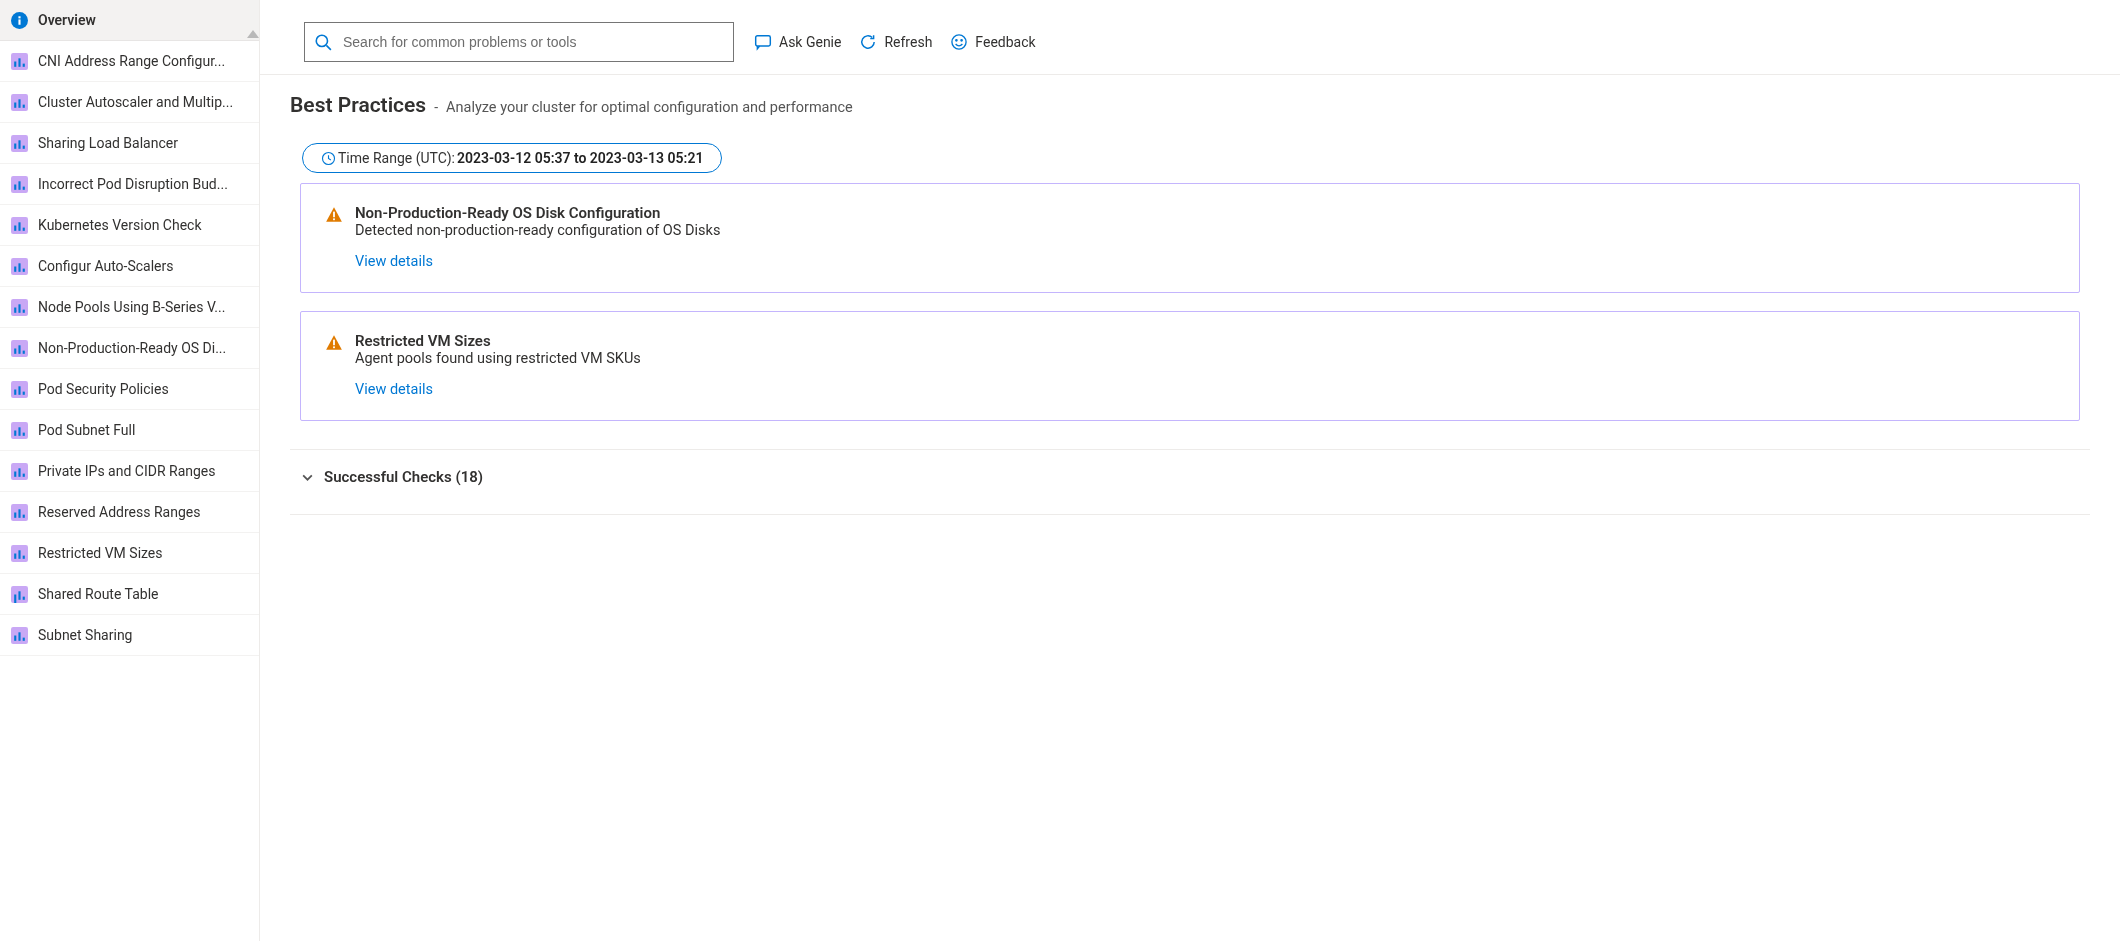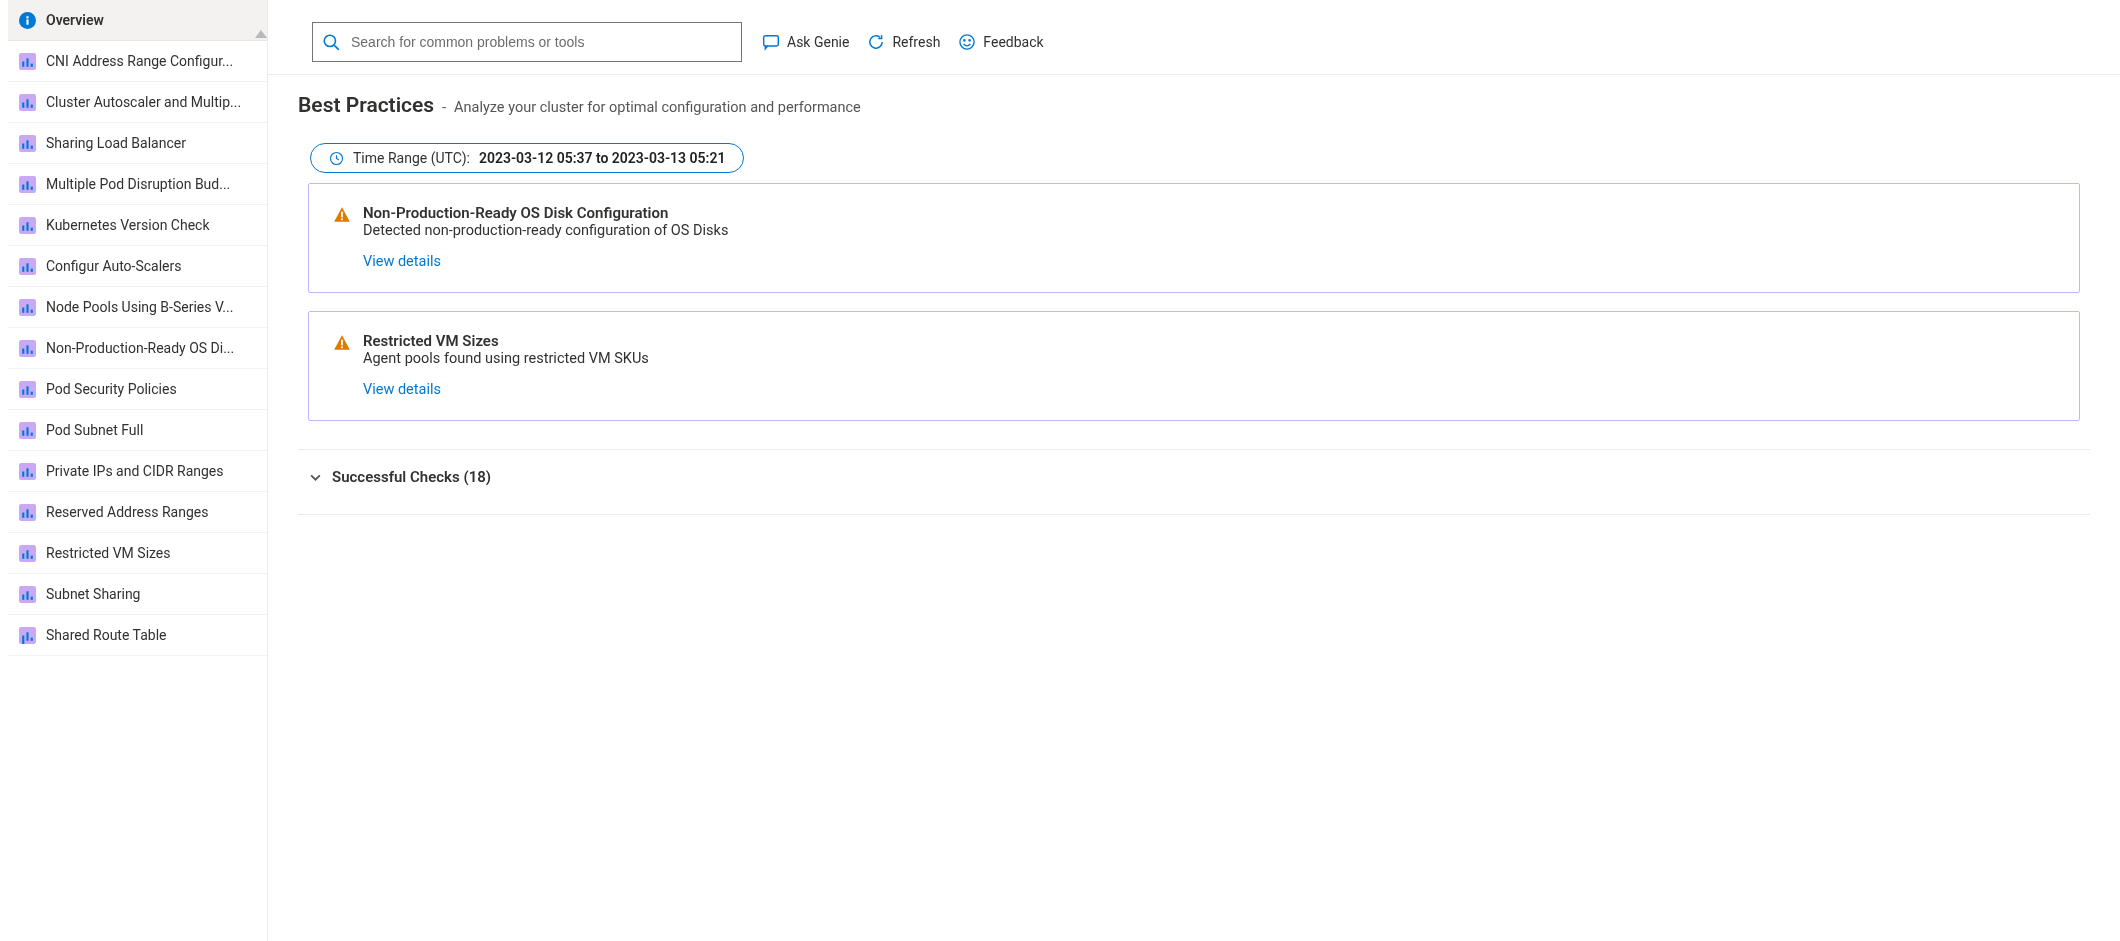--- a/index.html
+++ b/index.html
@@ -7,21 +7,20 @@
     margin: 0; padding: 0;
     font-family: "Segoe UI", -apple-system, BlinkMacSystemFont, Roboto, "Helvetica Neue", sans-serif;
     font-size: 14px;
     color: #323130;
     background: #ffffff;
     height: 100%;
   }
   .app {
     display: flex;
     min-height: 100vh;
-    padding-left: 8px;
   }
   
   .sidebar {
     width: 260px;
     border-right: 1px solid #edebe9;
     background: #ffffff;
     position: relative;
   }
   .collapse-caret {
     position: absolute;
@@ -128,21 +127,21 @@
     font-weight: 600;
   }
   .page-subtitle {
     font-size: 14.5px;
     color: #555;
   }
   .dash { color: #555; }
   .time-pill {
     display: inline-flex;
     align-items: center;
-    gap: 9px;
+    gap: 2px;
     border: 1px solid #0078d4;
     border-radius: 999px;
     padding: 6px 18px;
     font-size: 14px;
     margin: 8px 0 10px 12px;
     cursor: pointer;
   }
   .time-pill .tlabel { color: #333; }
   .time-pill .trange { font-weight: 600; color: #222; }
   .clock-ico { width:15px; height:15px; color:#0078d4; }
@@ -229,21 +228,21 @@
     </div>
     <div class="sidebar-item">
       <span class="chart-icon">
           <svg viewBox="0 0 16 16" width="17" height="17">
             <rect x="0" y="0" width="16" height="16" rx="2" fill="#c9a8f5"></rect>
             <rect x="3" y="8" width="2" height="5" fill="#0078d4"></rect>
             <rect x="7" y="5" width="2" height="8" fill="#0078d4"></rect>
             <rect x="11" y="10" width="2" height="3" fill="#0078d4"></rect>
           </svg>
         </span>
-      <span class="sidebar-label">Multiple Pod Disruption Bud...</span>
+      <span class="sidebar-label">Incorrect Pod Disruption Bud...</span>
     </div>
     <div class="sidebar-item">
       <span class="chart-icon">
           <svg viewBox="0 0 16 16" width="17" height="17">
             <rect x="0" y="0" width="16" height="16" rx="2" fill="#c9a8f5"></rect>
             <rect x="3" y="8" width="2" height="5" fill="#0078d4"></rect>
             <rect x="7" y="5" width="2" height="8" fill="#0078d4"></rect>
             <rect x="11" y="10" width="2" height="3" fill="#0078d4"></rect>
           </svg>
         </span>
@@ -334,37 +333,37 @@
             <rect x="7" y="5" width="2" height="8" fill="#0078d4"></rect>
             <rect x="11" y="10" width="2" height="3" fill="#0078d4"></rect>
           </svg>
         </span>
       <span class="sidebar-label">Restricted VM Sizes</span>
     </div>
     <div class="sidebar-item">
       <span class="chart-icon">
           <svg viewBox="0 0 16 16" width="17" height="17">
             <rect x="0" y="0" width="16" height="16" rx="2" fill="#c9a8f5"></rect>
+            <rect x="3" y="8" width="2" height="8" fill="#0078d4"></rect>
+            <rect x="7" y="5" width="2" height="8" fill="#0078d4"></rect>
+            <rect x="11" y="10" width="2" height="3" fill="#0078d4"></rect>
+          </svg>
+        </span>
+      <span class="sidebar-label">Shared Route Table</span>
+    </div>
+    <div class="sidebar-item">
+      <span class="chart-icon">
+          <svg viewBox="0 0 16 16" width="17" height="17">
+            <rect x="0" y="0" width="16" height="16" rx="2" fill="#c9a8f5"></rect>
             <rect x="3" y="8" width="2" height="5" fill="#0078d4"></rect>
             <rect x="7" y="5" width="2" height="8" fill="#0078d4"></rect>
             <rect x="11" y="10" width="2" height="3" fill="#0078d4"></rect>
           </svg>
         </span>
       <span class="sidebar-label">Subnet Sharing</span>
-    </div>
-    <div class="sidebar-item">
-      <span class="chart-icon">
-          <svg viewBox="0 0 16 16" width="17" height="17">
-            <rect x="0" y="0" width="16" height="16" rx="2" fill="#c9a8f5"></rect>
-            <rect x="3" y="8" width="2" height="8" fill="#0078d4"></rect>
-            <rect x="7" y="5" width="2" height="8" fill="#0078d4"></rect>
-            <rect x="11" y="10" width="2" height="3" fill="#0078d4"></rect>
-          </svg>
-        </span>
-      <span class="sidebar-label">Shared Route Table</span>
     </div>
   </div>
 
   <div class="main">
 
     <div class="header">
       <div class="search-wrap">
         <span class="search-ico">
           <svg viewBox="0 0 16 16" width="18" height="18" fill="none" stroke="#0078d4" stroke-width="1.4">
               <circle cx="7" cy="7" r="5"></circle>

